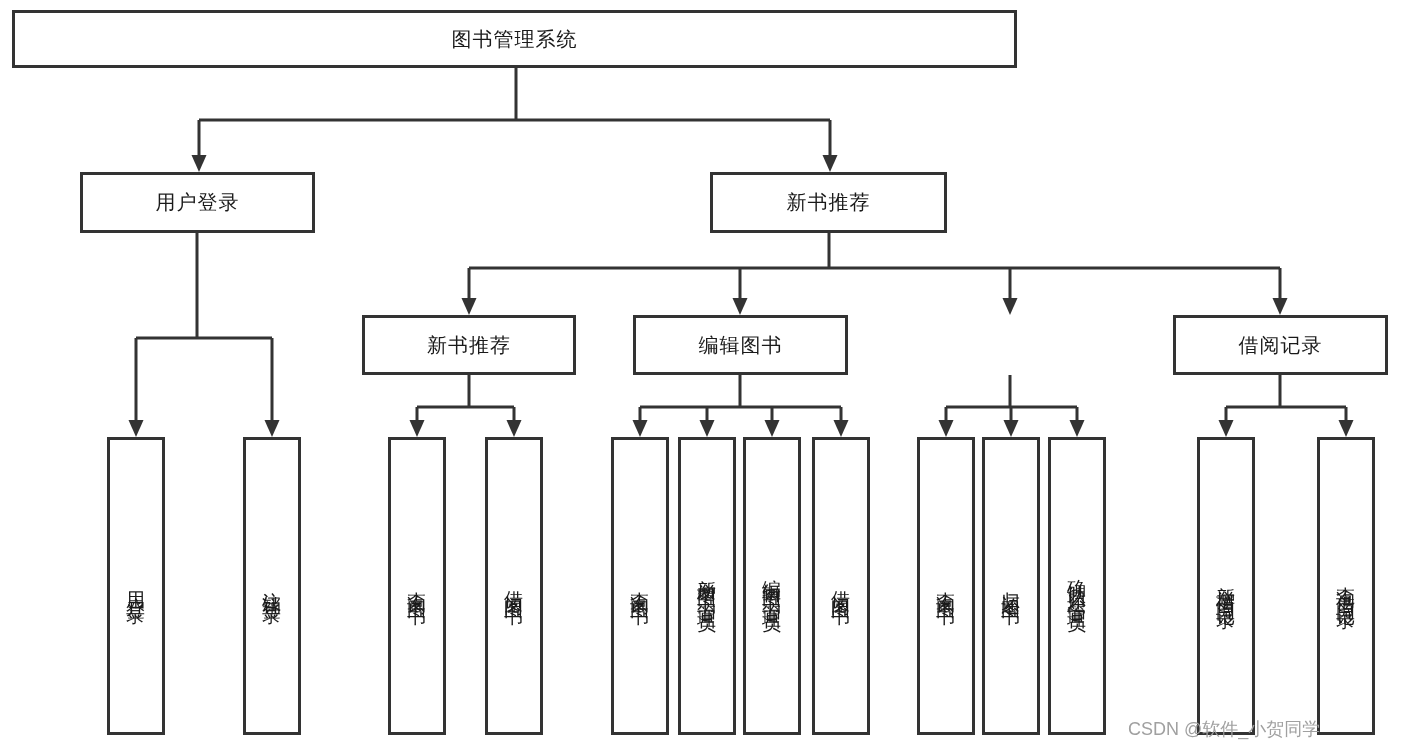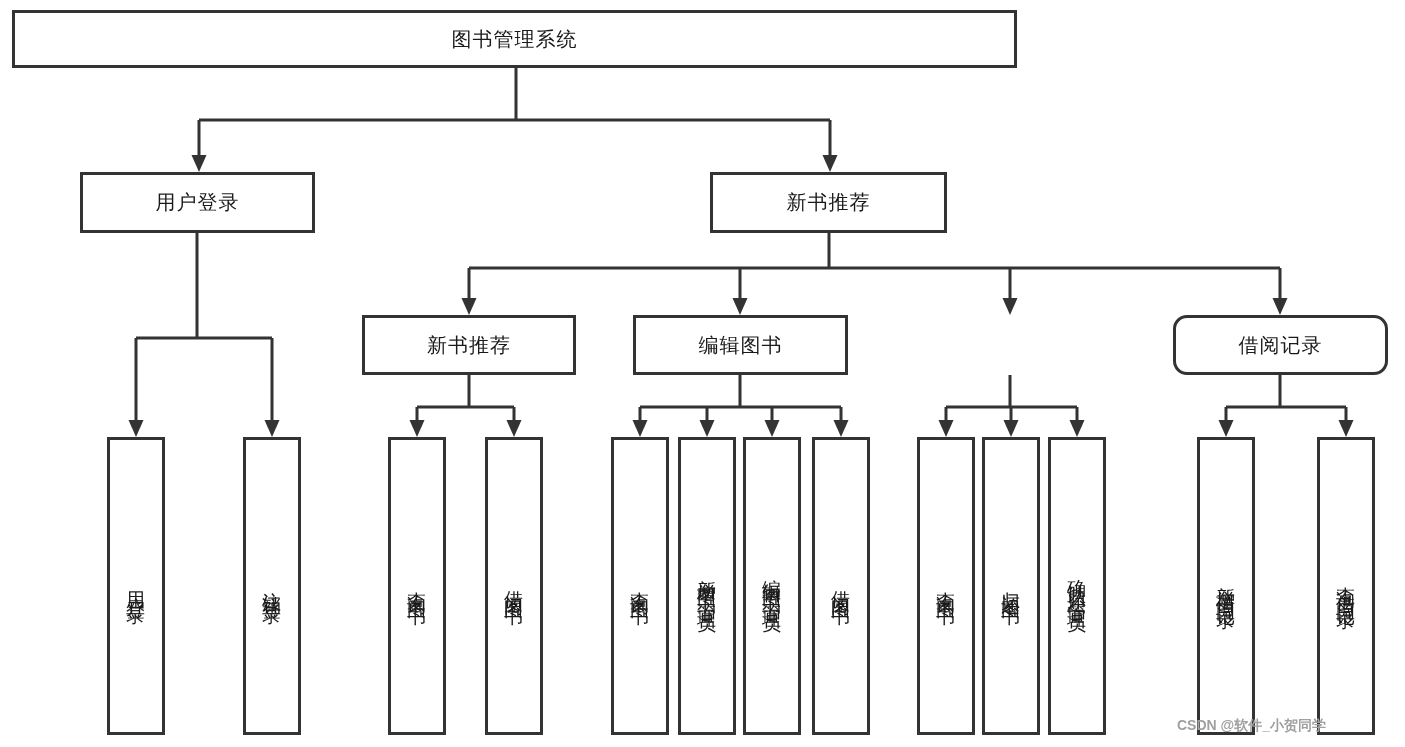--- a/index.html
+++ b/index.html
@@ -35,21 +35,21 @@
     text-align: center;
   }
   .h-node { font-size: 20px; letter-spacing: 1px; }
   .root-node  { left: 12px;  top: 10px;  width: 1005px; height: 58px; }
   .n-login    { left: 80px;  top: 172px; width: 235px;  height: 61px; }
   .n-bookmgmt { left: 710px; top: 172px; width: 237px;  height: 61px; }
   .n-l3       { top: 315px;  height: 60px; width: 215px; }
   .n-newbook  { left: 362px; width: 214px; }
   .n-borrow   { left: 633px; }
   .n-current  { left: 903px; }
-  .n-record   { left: 1173px; border-radius: 14px; }
+  .n-record   { left: 1173px; }
   .leaf {
     top: 437px;
     width: 58px;
     height: 298px;
     border-width: 3px;
   }
   .leaf span {
     writing-mode: vertical-rl;
     font-size: 19px;
     letter-spacing: 5px;
@@ -64,26 +64,25 @@
   .l6  { left: 678px; }
   .l7  { left: 743px; }
   .l8  { left: 812px; }
   .l9  { left: 917px; }
   .l10 { left: 982px; }
   .l11 { left: 1048px; }
   .l12 { left: 1197px; }
   .l13 { left: 1317px; }
   .watermark {
     position: absolute;
-    left: 1177px;
+    left: 1128px;
     top: 717px;
-    font-size: 14px;
+    font-size: 18px;
     color: var(--watermark);
     white-space: nowrap;
-    font-weight: bold;
   }
 </style>
 </head>
 <body>
 
 <div class="canvas">
 
   <svg class="connectors" viewBox="0 0 1405 747" aria-hidden="true">
 
     <path d="M516,68 V120 M199,120 H830 M199,120 V158 M830,120 V158" stroke="currentColor" stroke-width="3" fill="none"></path>

